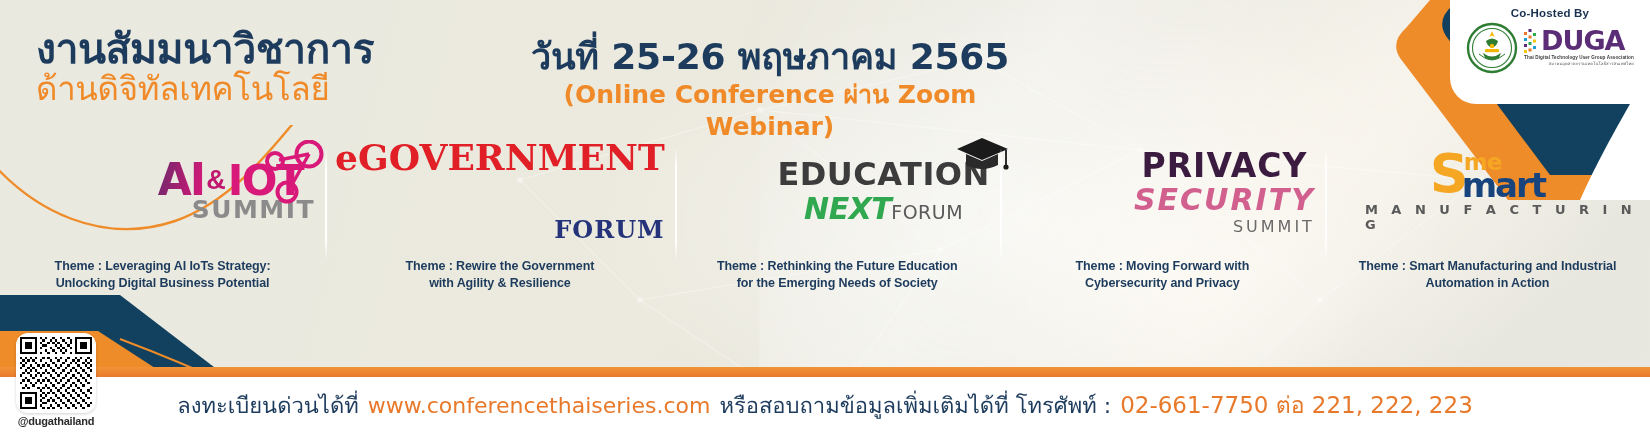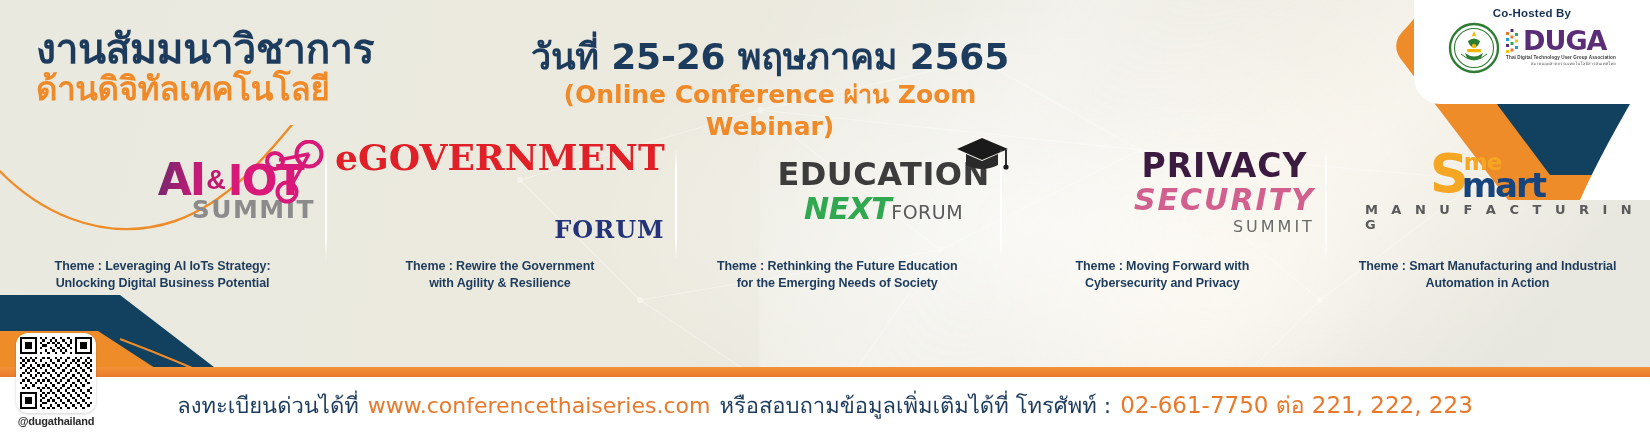--- a/index.html
+++ b/index.html
@@ -28,39 +28,39 @@
   .mesh circle{fill:#ffffff;opacity:.8;}
 
   
   .deco{position:absolute;}
   .tl-curve{left:-30px;top:125px;}
   .tr-shapes{right:0;top:0;}
   .bl-shapes{left:0;bottom:0;}
 
   
   .cohost{
-    position:absolute;right:0;top:0;width:236px;height:104px;
+    position:absolute;right:0;top:0;width:200px;height:104px;
     background:#ffffff;border-bottom-left-radius:26px;
     display:flex;flex-direction:column;align-items:center;justify-content:flex-start;
     padding-top:7px;box-sizing:border-box;z-index:6;
   }
   .cohost-label{font-size:11.5px;font-weight:bold;color:#18314f;letter-spacing:.2px;}
   .cohost-logos{display:flex;align-items:center;gap:6px;margin-top:3px;}
   .duga-wrap{display:flex;flex-direction:column;align-items:flex-start;}
   .duga-row{display:flex;align-items:center;gap:2px;}
   .duga-text{font-size:27px;font-weight:bold;color:#5b2d77;letter-spacing:-1px;line-height:.9;
     font-family:"DejaVu Sans",sans-serif;}
   .duga-sub{font-size:4.6px;font-weight:bold;color:#3a3a3a;letter-spacing:.1px;margin-top:1px;}
   .duga-sub2{font-size:4.2px;color:#555;letter-spacing:.1px;text-align:right;width:100%;}
 
   
   .headline{position:absolute;left:36px;top:28px;z-index:5;}
   .h-line1{font-size:41px;font-weight:bold;color:#1d3b5c;line-height:1.06;letter-spacing:-.5px;
     font-family:"DejaVu Sans","Liberation Sans",sans-serif;}
-  .h-line2{font-size:33px;font-weight:bold;color:#f08a28;line-height:1.12;letter-spacing:-.3px;
+  .h-line2{font-size:33px;font-weight:normal;color:#f08a28;line-height:1.12;letter-spacing:-.3px;
     font-family:"DejaVu Sans","Liberation Sans",sans-serif;}
 
   .datebox{position:absolute;left:500px;top:36px;width:540px;text-align:center;z-index:5;}
   .d-line1{font-size:36px;font-weight:bold;color:#1d3b5c;line-height:1.15;letter-spacing:-.2px;
     font-family:"DejaVu Sans","Liberation Sans",sans-serif;}
   .d-line2{font-size:25px;font-weight:bold;color:#f08a28;line-height:1.25;margin-top:2px;
     font-family:"DejaVu Sans","Liberation Sans",sans-serif;}
 
   
   .logorow{position:absolute;left:0;top:138px;width:1650px;height:170px;

